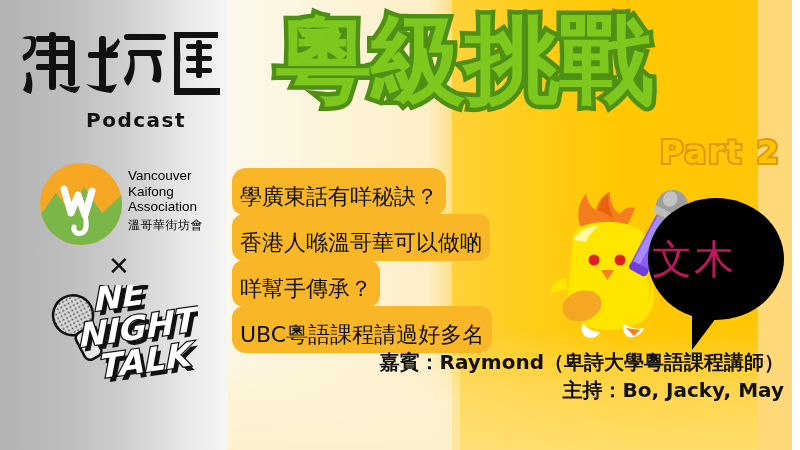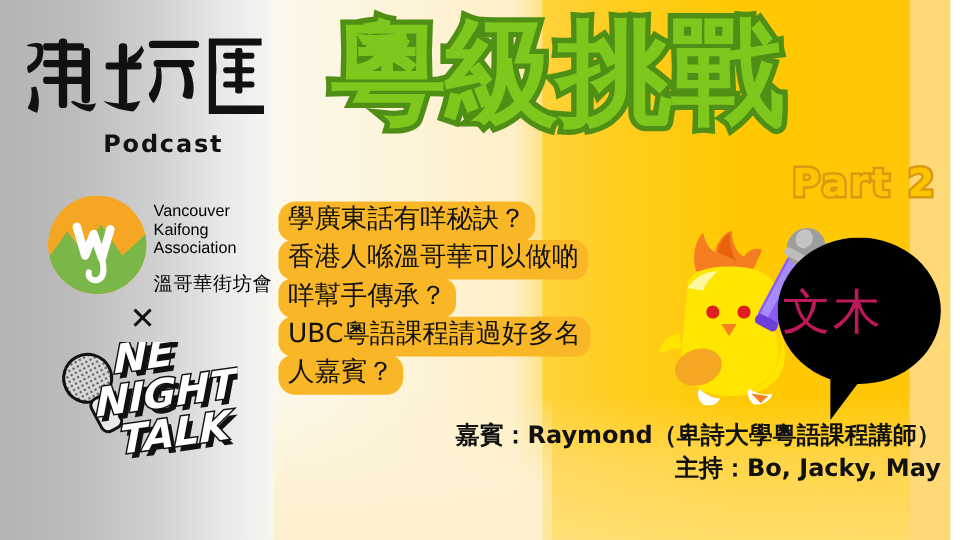--- a/index.html
+++ b/index.html
@@ -56,21 +56,21 @@
 
   
   .vka{
     position:absolute;left:40px;top:163px;width:82px;height:82px;
   }
   .vka-text{
     position:absolute;left:128px;top:168px;width:104px;
     font-family:"Liberation Sans",sans-serif;
     font-size:13.5px;line-height:15.5px;color:#000000;font-weight:400;
   }
-  .vka-text .cn{font-size:16px;letter-spacing:.5px;display:block;margin-top:15px;}
+  .vka-text .cn{font-size:12px;letter-spacing:.5px;display:block;margin-top:3px;}
 
   .x-mark{
     position:absolute;left:108px;top:253px;
     font-family:"DejaVu Sans",sans-serif;
     font-size:26px;font-weight:bold;color:#111;line-height:1;
   }
 
   
   .ont{
     position:absolute;left:38px;top:285px;width:160px;height:112px;
@@ -106,21 +106,21 @@
   
   .qwrap{
     position:absolute;left:232px;top:168px;width:330px;
   }
   .qline{
     display:table;
     background:#f9b727;
     color:#111;
     font-family:"DejaVu Sans","Liberation Sans",sans-serif;
     font-weight:500;font-size:22px;line-height:30px;
-    padding:0 8px 3px 8px;
+    padding:14px 8px 3px 8px;
     border-radius:12px;
     white-space:nowrap;
     margin-bottom:-1px;
     text-align:center;
   }
   .qline:first-child{border-top-left-radius:14px;border-top-right-radius:14px;}
   .qline:last-child{border-bottom-left-radius:14px;border-bottom-right-radius:14px;}
 
   
   .mascot{position:absolute;left:528px;top:182px;width:170px;height:172px;}
@@ -249,21 +249,20 @@
   <div class="ont-sub"></div>
 
   <div class="main-title">粵級挑戰</div>
   <div class="part2">Part 2</div>
 
   <div class="qwrap">
     <div class="qline">學廣東話有咩秘訣？</div>
     <div class="qline">香港人喺溫哥華可以做啲</div>
     <div class="qline">咩幫手傳承？</div>
     <div class="qline">UBC粵語課程請過好多名</div>
-    <div class="qline">人嘉賓？</div>
   </div>
 
   <div class="mascot">
     <svg viewBox="0 0 170 172" width="170" height="172" aria-hidden="true">
 
       <path d="M52 44 C48 30 52 18 58 12 C60 22 64 26 68 28 C70 18 76 12 82 10 C82 22 86 28 92 32 C96 26 102 24 107 26 C104 34 100 42 96 48 Z" fill="#F57C1F"></path>
       <path d="M70 28 C72 20 76 14 80 12 C80 22 82 30 86 36 Z" fill="#E8620E"></path>
 
       <path d="M45 56 C45 46 58 40 80 40 C104 40 118 48 120 62 L126 110 C128 134 110 148 82 148 C54 148 38 134 40 110 Z" fill="#FFE600"></path>
 

